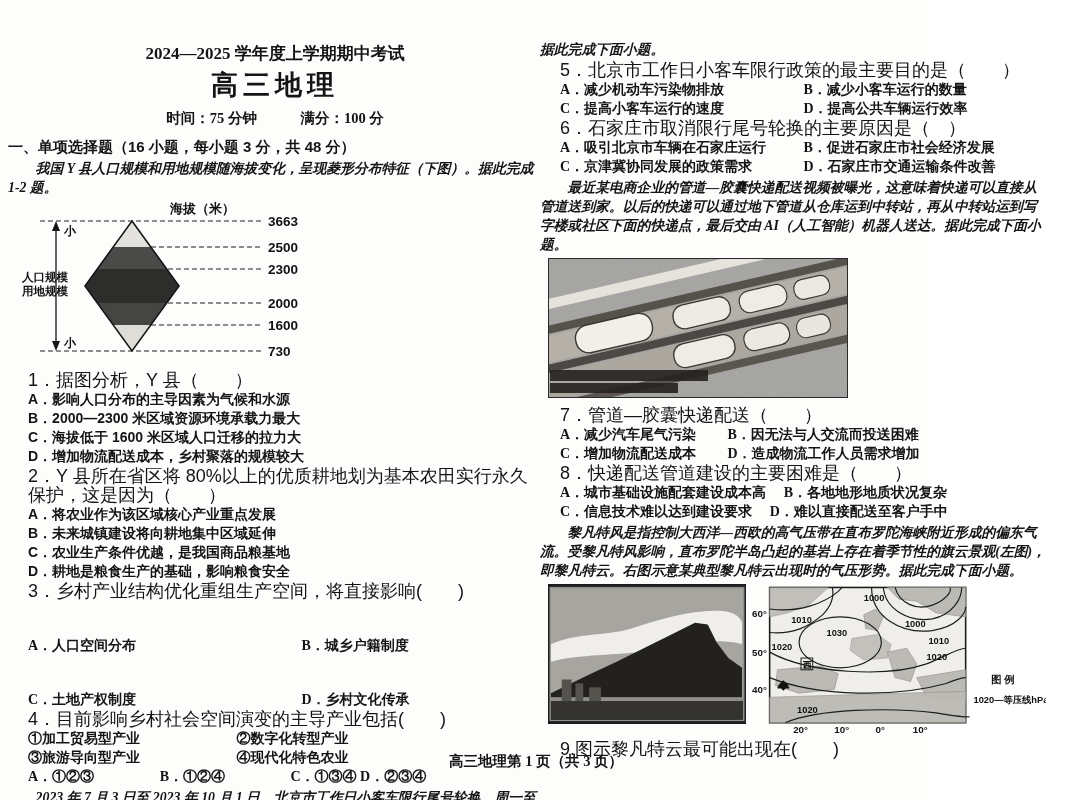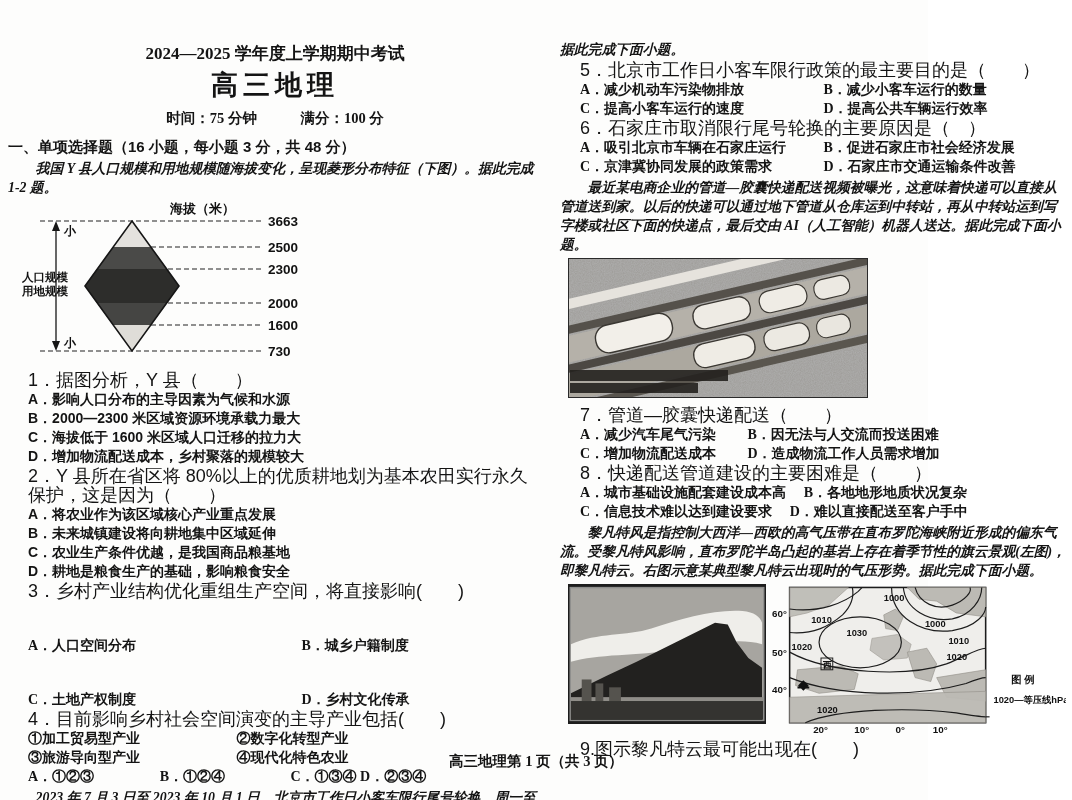--- a/index.html
+++ b/index.html
@@ -1,21 +1,21 @@
 <!DOCTYPE html>
 <html><head>
 <meta charset="utf-8">
 <style>
   html,body{margin:0;padding:0;background:#ffffff;}
   body{width:1072px;height:800px;overflow:hidden;
        font-family:"Liberation Serif","DejaVu Serif",serif;color:#141414;}
   .page{position:relative;width:928px;height:800px;background:#fdfdfc;}
   .col{position:absolute;top:0;}
   .col-left{left:8px;width:534px;}
-  .col-right{left:560px;width:506px;}
+  .col-right{left:540px;width:506px;}
 
   .exam-title1{margin-top:42px;text-align:center;font-size:17px;font-weight:bold;}
   .exam-title2{margin-top:2px;text-align:center;font-size:27px;font-weight:bold;letter-spacing:5px;}
   .exam-meta{margin:6px 0 10px;text-align:center;font-size:14.5px;font-weight:bold;}
 
   .sec-header{font-size:15px;font-weight:bold;font-family:"Liberation Sans","DejaVu Sans",sans-serif;}
   .passage{font-size:13.8px;font-weight:bold;font-style:italic;line-height:19px;text-indent:2em;margin:2px 0;}
   .passage.no-indent{text-indent:0;}
 
   .qblock{padding-left:20px;margin:1px 0;}

